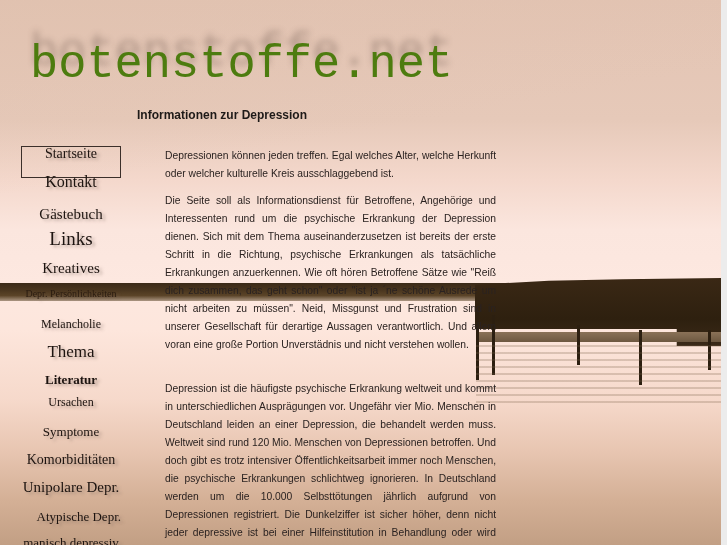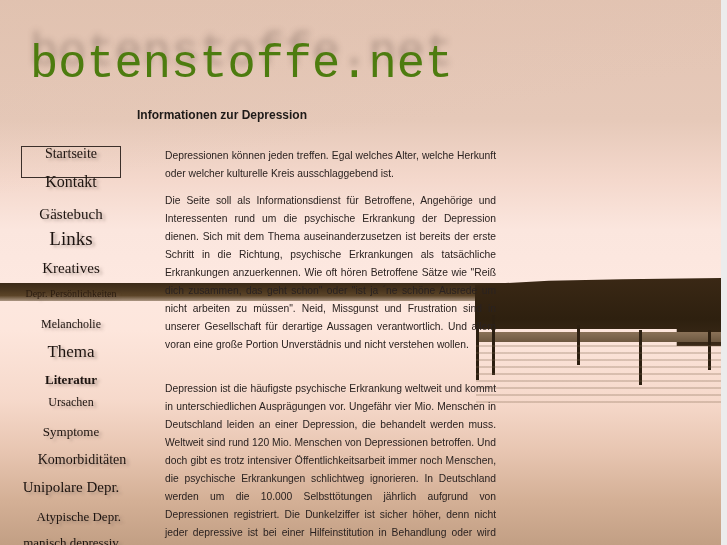--- a/index.html
+++ b/index.html
@@ -82,21 +82,21 @@
   <div class="nav-item" style="top:27px;font-size:16px;">Kontakt</div>
   <div class="nav-item" style="top:60px;font-size:15px;">Gästebuch</div>
   <div class="nav-item" style="top:82px;font-size:19px;">Links</div>
   <div class="nav-item" style="top:114px;font-size:15px;">Kreatives</div>
   <div class="nav-item" style="top:142px;font-size:10px;color:#2a1c10;">Depr. Persönlichkeiten</div>
   <div class="nav-item" style="top:171px;font-size:12px;">Melancholie</div>
   <div class="nav-item" style="top:196px;font-size:17px;">Thema</div>
   <div class="nav-item" style="top:226px;font-size:13px;font-weight:bold;">Literatur</div>
   <div class="nav-item" style="top:249px;font-size:12px;">Ursachen</div>
   <div class="nav-item" style="top:278px;font-size:13px;">Symptome</div>
-  <div class="nav-item" style="top:306px;font-size:14px;margin-left:11px;">Komorbiditäten</div>
+  <div class="nav-item" style="top:306px;font-size:14px;">Komorbiditäten</div>
   <div class="nav-item" style="top:333px;font-size:15px;">Unipolare Depr.</div>
   <div class="nav-item" style="top:363px;font-size:13px;text-align:right;">Atypische Depr.</div>
   <div class="nav-item" style="top:389px;font-size:13px;">manisch depressiv</div>
 </nav>
 
 <main class="content">
   <p>Depressionen können jeden treffen. Egal welches Alter, welche Herkunft oder welcher kulturelle Kreis ausschlaggebend ist.</p>
   <p>Die Seite soll als Informationsdienst für Betroffene, Angehörige und Interessenten rund um die psychische Erkrankung der Depression dienen. Sich mit dem Thema auseinanderzusetzen ist bereits der erste Schritt in die Richtung, psychische Erkrankungen als tatsächliche Erkrankungen anzuerkennen. Wie oft hören Betroffene Sätze wie "Reiß dich zusammen, das geht schon" oder "ist ja ´ne schöne Ausrede um nicht arbeiten zu müssen". Neid, Missgunst und Frustration sind in unserer Gesellschaft für derartige Aussagen verantwortlich. Und allem voran eine große Portion Unverstädnis und nicht verstehen wollen.</p>
   <p class="gap">Depression ist die häufigste psychische Erkrankung weltweit und kommt in unterschiedlichen Ausprägungen vor. Ungefähr vier Mio. Menschen in Deutschland leiden an einer Depression, die behandelt werden muss. Weltweit sind rund 120 Mio. Menschen von Depressionen betroffen. Und doch gibt es trotz intensiver Öffentlichkeitsarbeit immer noch Menschen, die psychische Erkrankungen schlichtweg ignorieren. In Deutschland werden um die 10.000 Selbsttötungen jährlich aufgrund von Depressionen registriert. Die Dunkelziffer ist sicher höher, denn nicht jeder depressive ist bei einer Hilfeinstitution in Behandlung oder wird von der Polizei gefunden. Die Depression kann viele Gesichter haben. Es gibt</p>
 </main>

